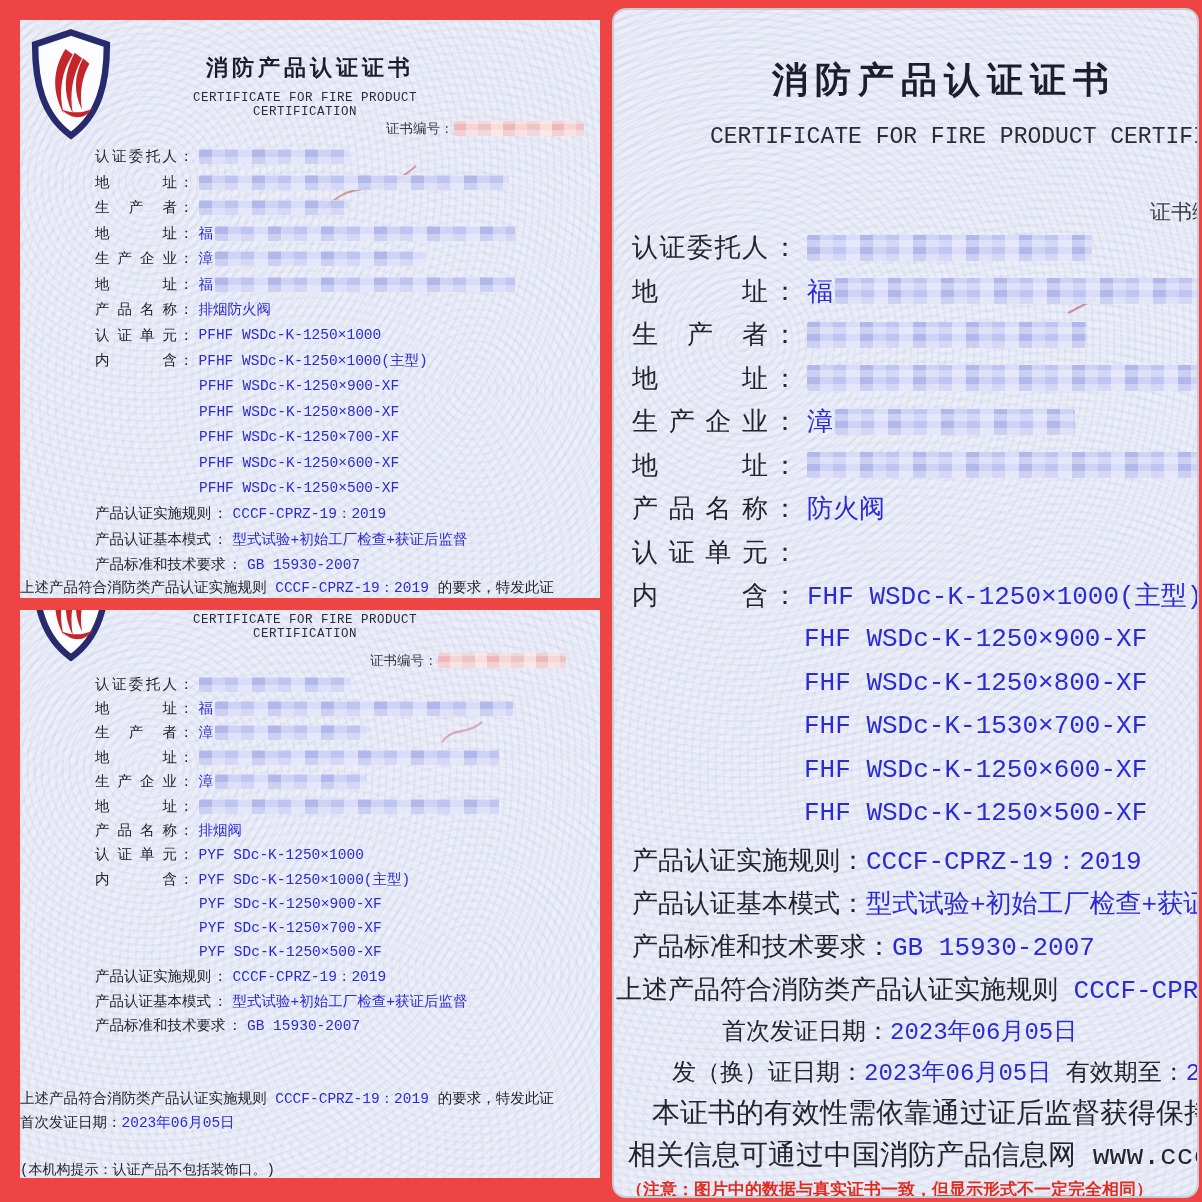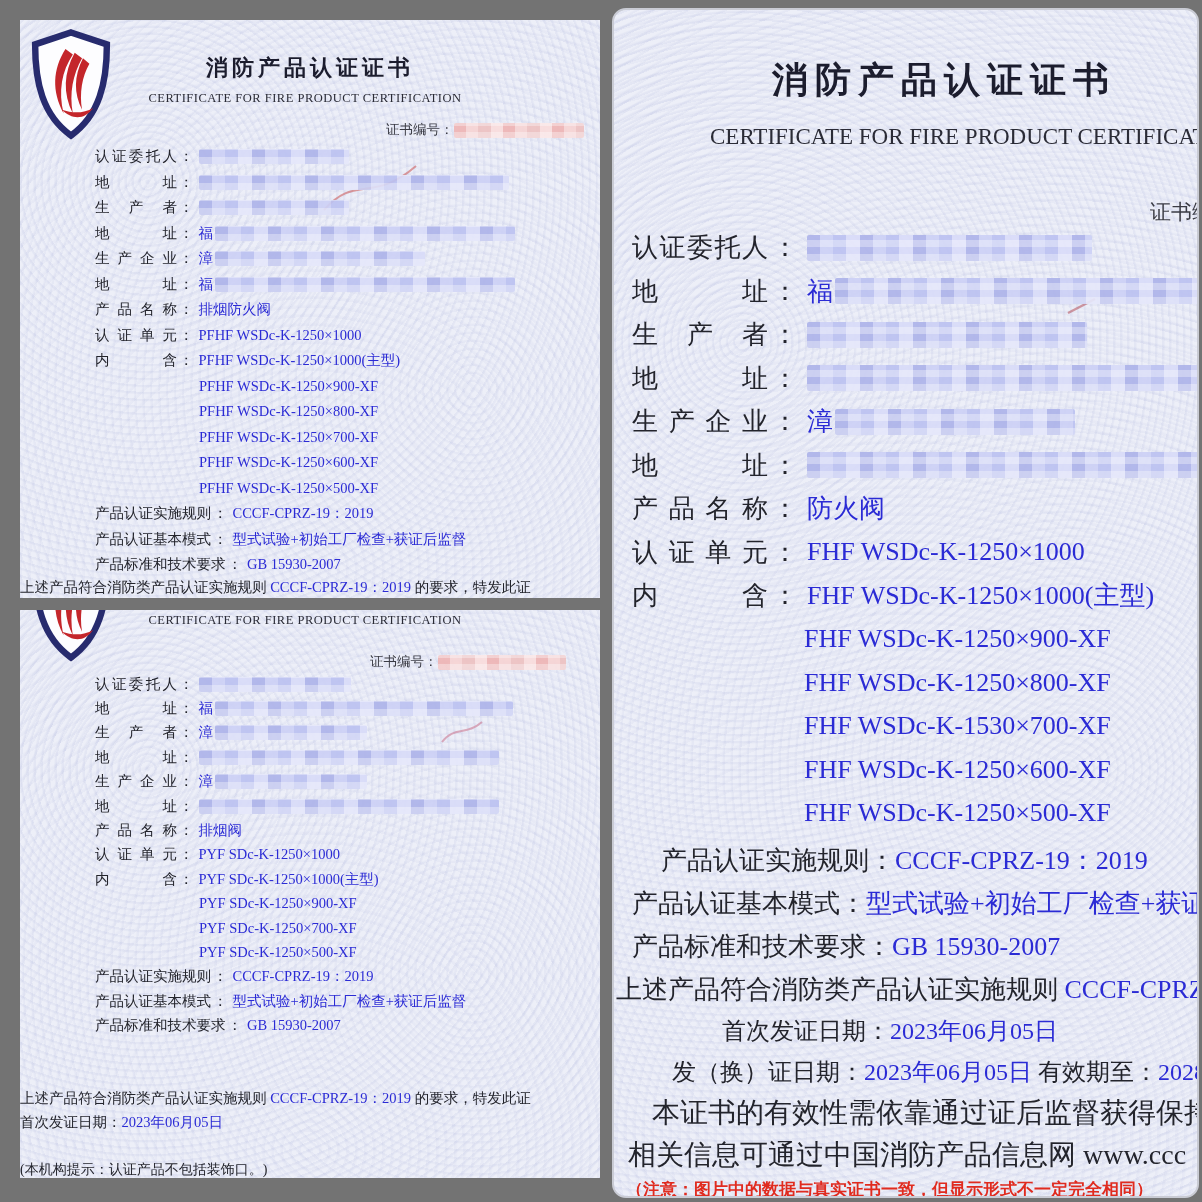--- a/index.html
+++ b/index.html
@@ -1,17 +1,17 @@
 <!DOCTYPE html>
 <html><head>
 <meta charset="utf-8">
 <style>
   html,body{margin:0;padding:0;background:#ffffff;}
-  .page{position:relative;width:1202px;height:1202px;background:#737373;overflow:hidden;
-        font-family:Liberation Serif, serif;}
+  .page{position:relative;width:1202px;height:1202px;background:#ef4444;overflow:hidden;
+        font-family:Liberation Mono, monospace;}
   .cert{position:absolute;overflow:hidden;
         background-color:#edeff8;
         background-image:
           repeating-radial-gradient(circle at 22% 28%, rgba(140,150,205,.10) 0 1.5px, rgba(255,255,255,0) 3px 7px),
           repeating-radial-gradient(circle at 78% 64%, rgba(140,150,205,.08) 0 1.5px, rgba(255,255,255,0) 3px 8px),
           repeating-radial-gradient(circle at 50% 95%, rgba(150,158,210,.07) 0 2px, rgba(255,255,255,0) 4px 9px);}
   #cert1{left:20px;top:20px;width:580px;height:578px;}
   #cert2{left:20px;top:610px;width:580px;height:568px;}
   #cert3{left:612px;top:8px;width:583px;height:1186px;border:2px solid #c9cbd4;border-radius:14px;}
   .dark{color:#23242c;}
@@ -310,21 +310,20 @@
           <span class="mz h26" style="width:430px"></span>
         </div>
       <div class="fr3">
           <span class="lbl3">产品名称</span>
           <span class="cl3">：</span>
           <span class="blue">防火阀</span>
         </div>
       <div class="fr3">
           <span class="lbl3">认证单元</span>
           <span class="cl3">：</span>
-          <span class="blue">FHF WSDc-K-1250×1000</span>
         </div>
       <div class="fr3">
           <span class="lbl3">内含</span>
           <span class="cl3">：</span>
           <span class="blue">FHF WSDc-K-1250×1000(主型)</span>
         </div>
       <div class="fr3">
           <span class="blue ind3">FHF WSDc-K-1250×900-XF</span>
         </div>
       <div class="fr3">
@@ -334,21 +333,21 @@
           <span class="blue ind3">FHF WSDc-K-1530×700-XF</span>
         </div>
       <div class="fr3">
           <span class="blue ind3">FHF WSDc-K-1250×600-XF</span>
         </div>
       <div class="fr3">
           <span class="blue ind3">FHF WSDc-K-1250×500-XF</span>
         </div>
     </div>
 
-    <div class="abs" style="left:18px;top:833px;font-size:26px;margin-left:29px;"><span class="dark">产品认证实施规则</span><span class="dark">：</span><span class="blue">CCCF-CPRZ-19：2019</span></div>
+    <div class="abs" style="left:18px;top:833px;font-size:26px;"><span class="dark">产品认证实施规则</span><span class="dark">：</span><span class="blue">CCCF-CPRZ-19：2019</span></div>
     <div class="abs" style="left:18px;top:876px;font-size:26px;"><span class="dark">产品认证基本模式</span><span class="dark">：</span><span class="blue">型式试验+初始工厂检查+获证后监督</span></div>
     <div class="abs" style="left:18px;top:919px;font-size:26px;"><span class="dark">产品标准和技术要求</span><span class="dark">：</span><span class="blue">GB 15930-2007</span></div>
     <div class="abs" style="left:2px;top:962px;font-size:26px;"><span class="dark">上述产品符合消防类产品认证实施规则</span> <span class="blue">CCCF-CPRZ-19：2019</span> </div>
     <div class="abs" style="left:108px;top:1005px;font-size:24px;"><span class="dark">首次发证日期</span><span class="dark">：</span><span class="blue">2023年06月05日</span></div>
     <div class="abs" style="left:58px;top:1046px;font-size:24px;"><span class="dark">发（换）证日期</span><span class="dark">：</span><span class="blue">2023年06月05日</span> <span class="dark">有效期至</span><span class="dark">：</span><span class="blue">2028年06月04日</span></div>
     <div class="abs dark" style="left:38px;top:1084px;font-size:28px;">本证书的有效性需依靠通过证后监督获得保持</div>
     <div class="abs" style="left:14px;top:1126px;font-size:28px;"><span class="dark">相关信息可通过中国消防产品信息网</span> <span class="dark">www.ccc</span></div>
     <div class="abs" style="left:12px;top:1168px;font-size:17px;font-weight:bold;color:#e02b1f;">（注意：图片中的数据与真实证书一致，但显示形式不一定完全相同）</div>
   </div>
 

